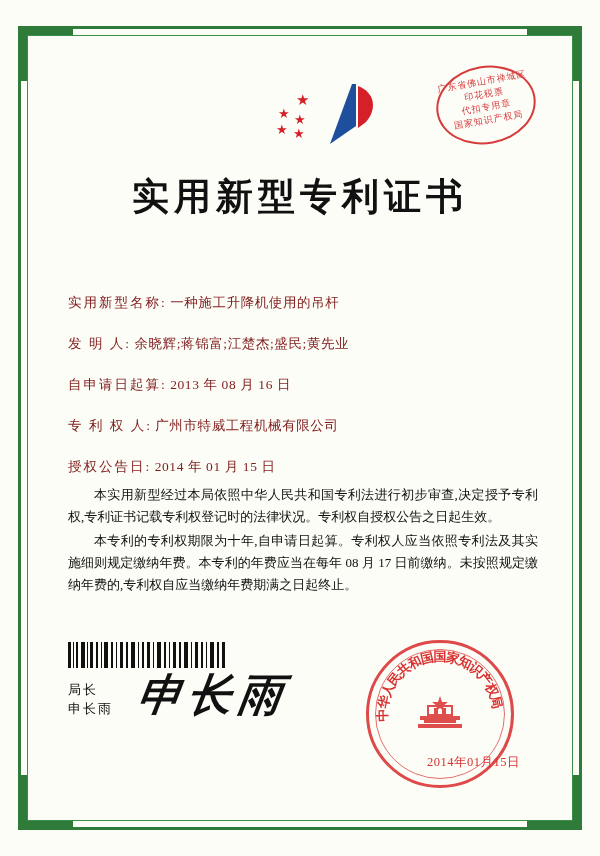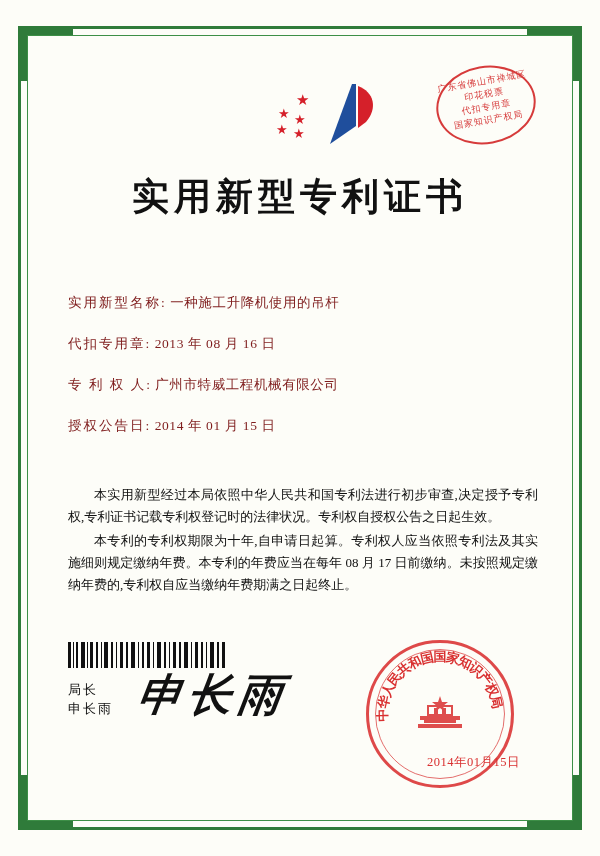--- a/index.html
+++ b/index.html
@@ -300,21 +300,25 @@
     </div>
 
     <div class="title">实用新型专利证书</div>
 
     <div class="fields">
       <div class="field">
         <span class="lab">实用新型名称:</span>
         <span class="val">一种施工升降机使用的吊杆</span>
       </div>
       <div class="field">
-        <span class="lab">代扣专用章:</span>
+        <span class="lab">发 明 人:</span>
+        <span class="val">余晓辉;蒋锦富;江楚杰;盛民;黄先业</span>
+      </div>
+      <div class="field">
+        <span class="lab">自申请日起算:</span>
         <span class="val">2013 年 08 月 16 日</span>
       </div>
       <div class="field">
         <span class="lab">专 利 权 人:</span>
         <span class="val">广州市特威工程机械有限公司</span>
       </div>
       <div class="field">
         <span class="lab">授权公告日:</span>
         <span class="val">2014 年 01 月 15 日</span>
       </div>

